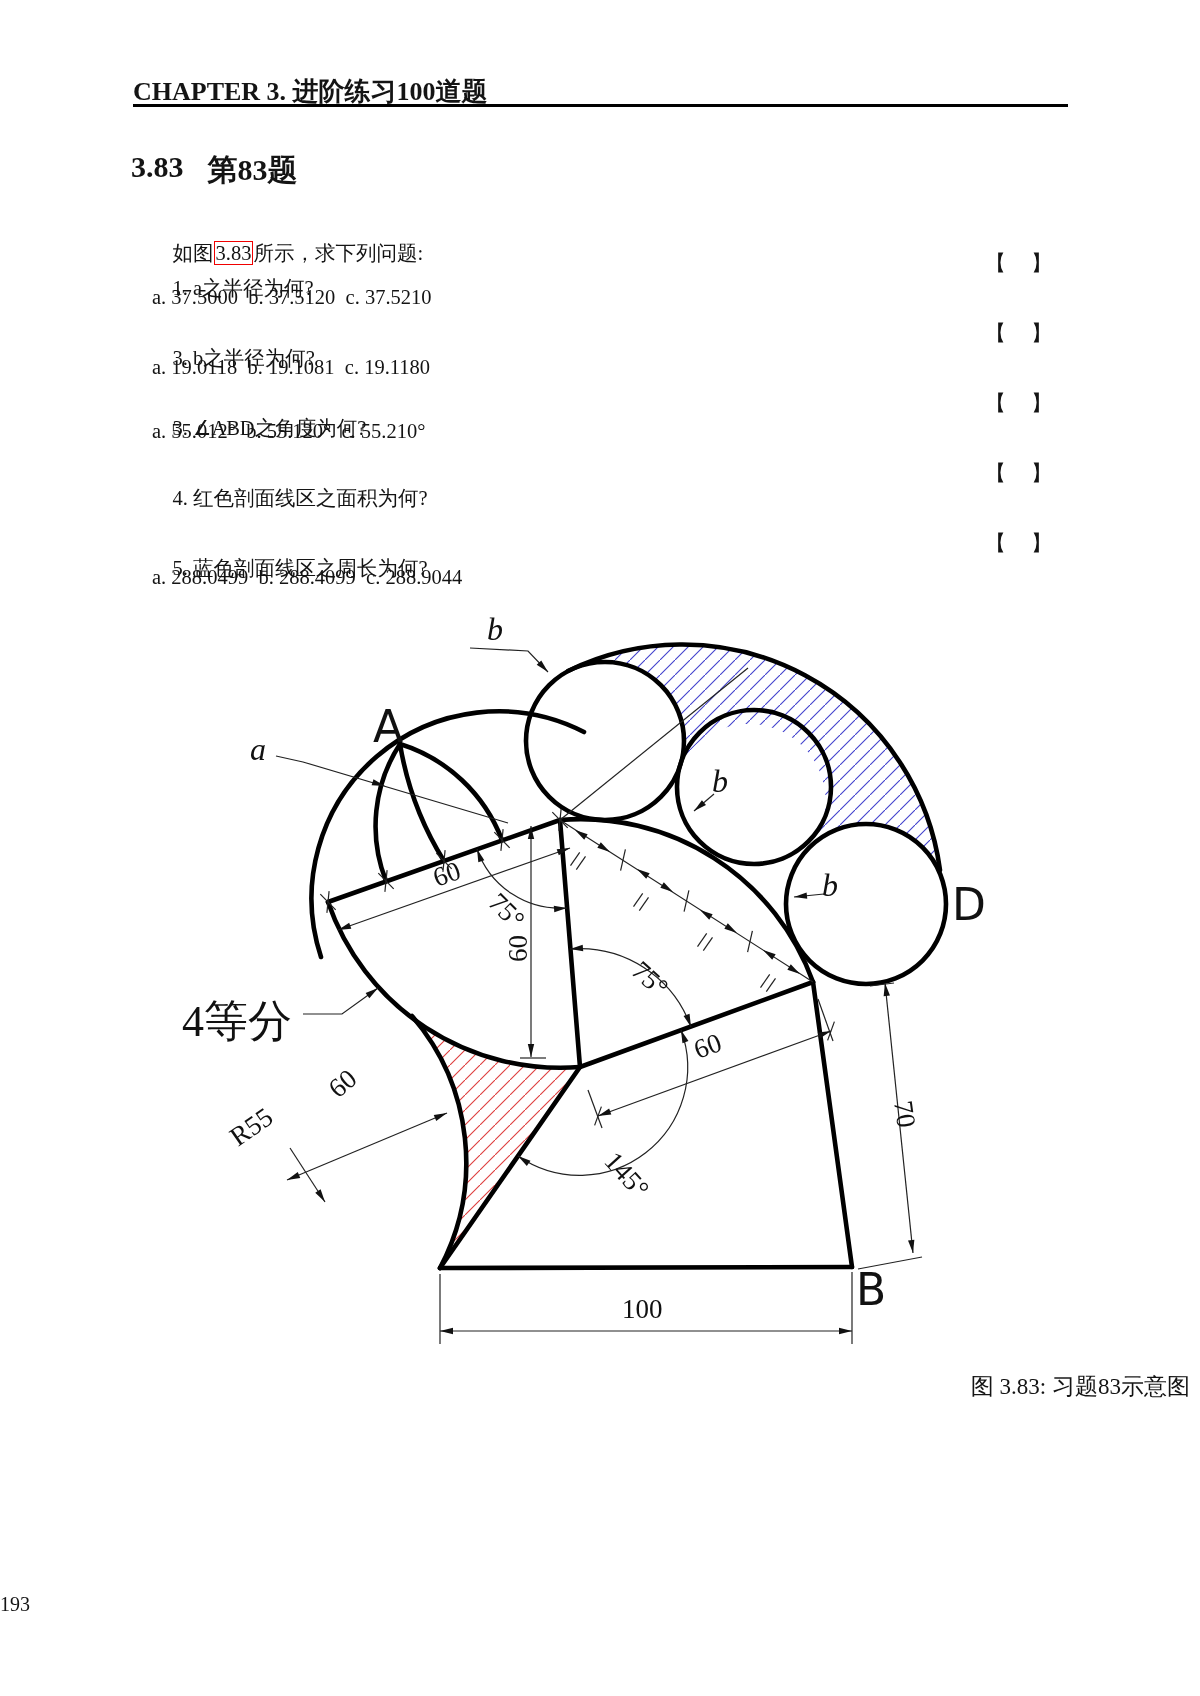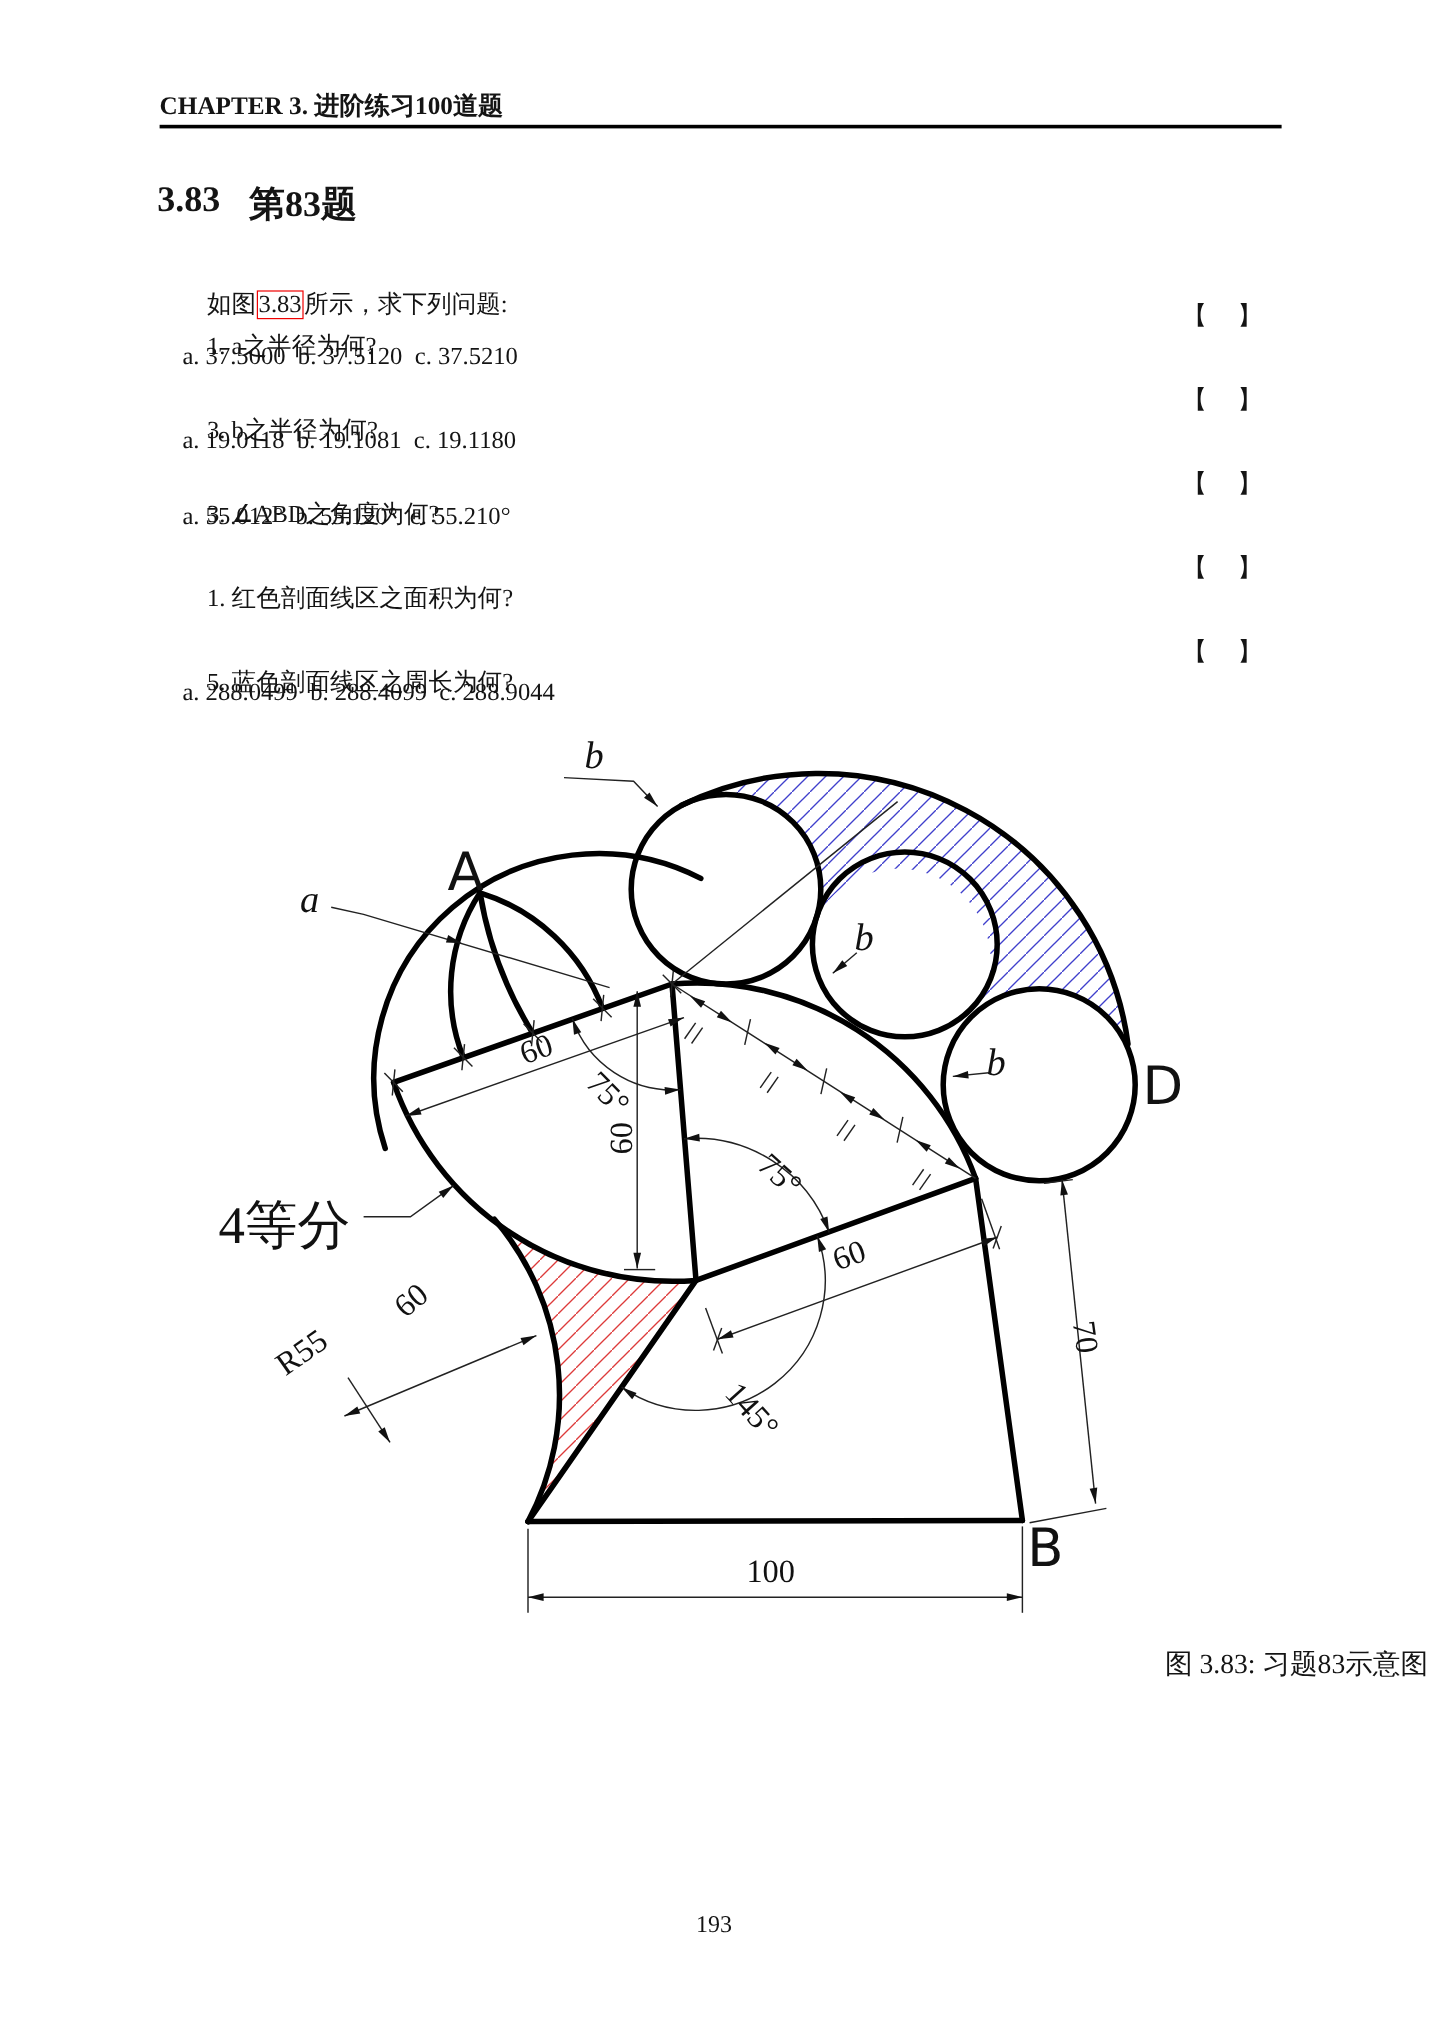--- a/index.html
+++ b/index.html
@@ -1,26 +1,26 @@
 <!DOCTYPE html>
 <html><head>
 <meta charset="utf-8">
 <style>
   html,body{margin:0;padding:0;background:#fff;}
   #page{position:relative;width:1200px;height:1696px;background:#ffffff;overflow:hidden;
         font-family:"Liberation Serif",serif;color:#141414;}
   .hdr{position:absolute;top:74px;left:133px;right:132px;display:flex;
-       justify-content:space-between;font-weight:bold;font-size:21px;}
+       justify-content:space-between;font-weight:bold;font-size:26px;}
   .hdr-rule{position:absolute;top:104px;left:133px;right:132px;height:2.6px;background:#000;}
   .sec{position:absolute;top:150px;left:131px;font-size:30px;font-weight:bold;display:flex;gap:24px;}
   .row{position:absolute;left:152px;width:900px;height:28px;font-size:20.5px;white-space:pre-wrap;}
   .bracket{position:absolute;left:833px;top:-2px;font-size:21px;letter-spacing:2px;}
   .linkbox{border:1.6px solid #f00000;padding:0 1px;}
   .caption{position:absolute;top:1371px;left:0;width:1190px;text-align:right;font-size:23px;}
-  .pageno{position:absolute;top:1593px;left:0;width:1190px;text-align:center;font-size:20px;}
+  .pageno{position:absolute;top:1593px;left:0;width:1190px;text-align:left;font-size:20px;}
   svg{position:absolute;top:0;left:0;}
   svg text{fill:#111;}
   .dimt{font-size:27px;font-family:"Liberation Serif",serif;}
   .lblit{font-size:32px;font-style:italic;font-family:"Liberation Serif",serif;}
   .ptlbl{font-size:44px;font-family:"DejaVu Sans","Liberation Sans",sans-serif;}
   .cjk{font-size:44px;font-family:"Liberation Serif",serif;}
 </style>
 </head>
 <body>
 
@@ -49,21 +49,21 @@
     <span>3. b之半径为何?</span>
     <span class="bracket">【　】</span>
   </div>
   <div class="row" style="top:356px">a. 19.0118  b. 19.1081  c. 19.1180</div>
   <div class="row" style="top:391px">
     <span>3. ∠ABD之角度为何?</span>
     <span class="bracket">【　】</span>
   </div>
   <div class="row" style="top:420px">a. 55.012°  b. 55.120°  c. 55.210°</div>
   <div class="row" style="top:461px">
-    <span>1. 红色剖面线区之面积为何?</span>
+    <span>4. 红色剖面线区之面积为何?</span>
     <span class="bracket">【　】</span>
   </div>
   <div class="row" style="top:531px">
     <span>5. 蓝色剖面线区之周长为何?</span>
     <span class="bracket">【　】</span>
   </div>
   <div class="row" style="top:566px">a. 288.0499  b. 288.4099  c. 288.9044</div>
 
   <svg width="1200" height="1696" viewBox="0 0 1200 1696">
     <defs>

